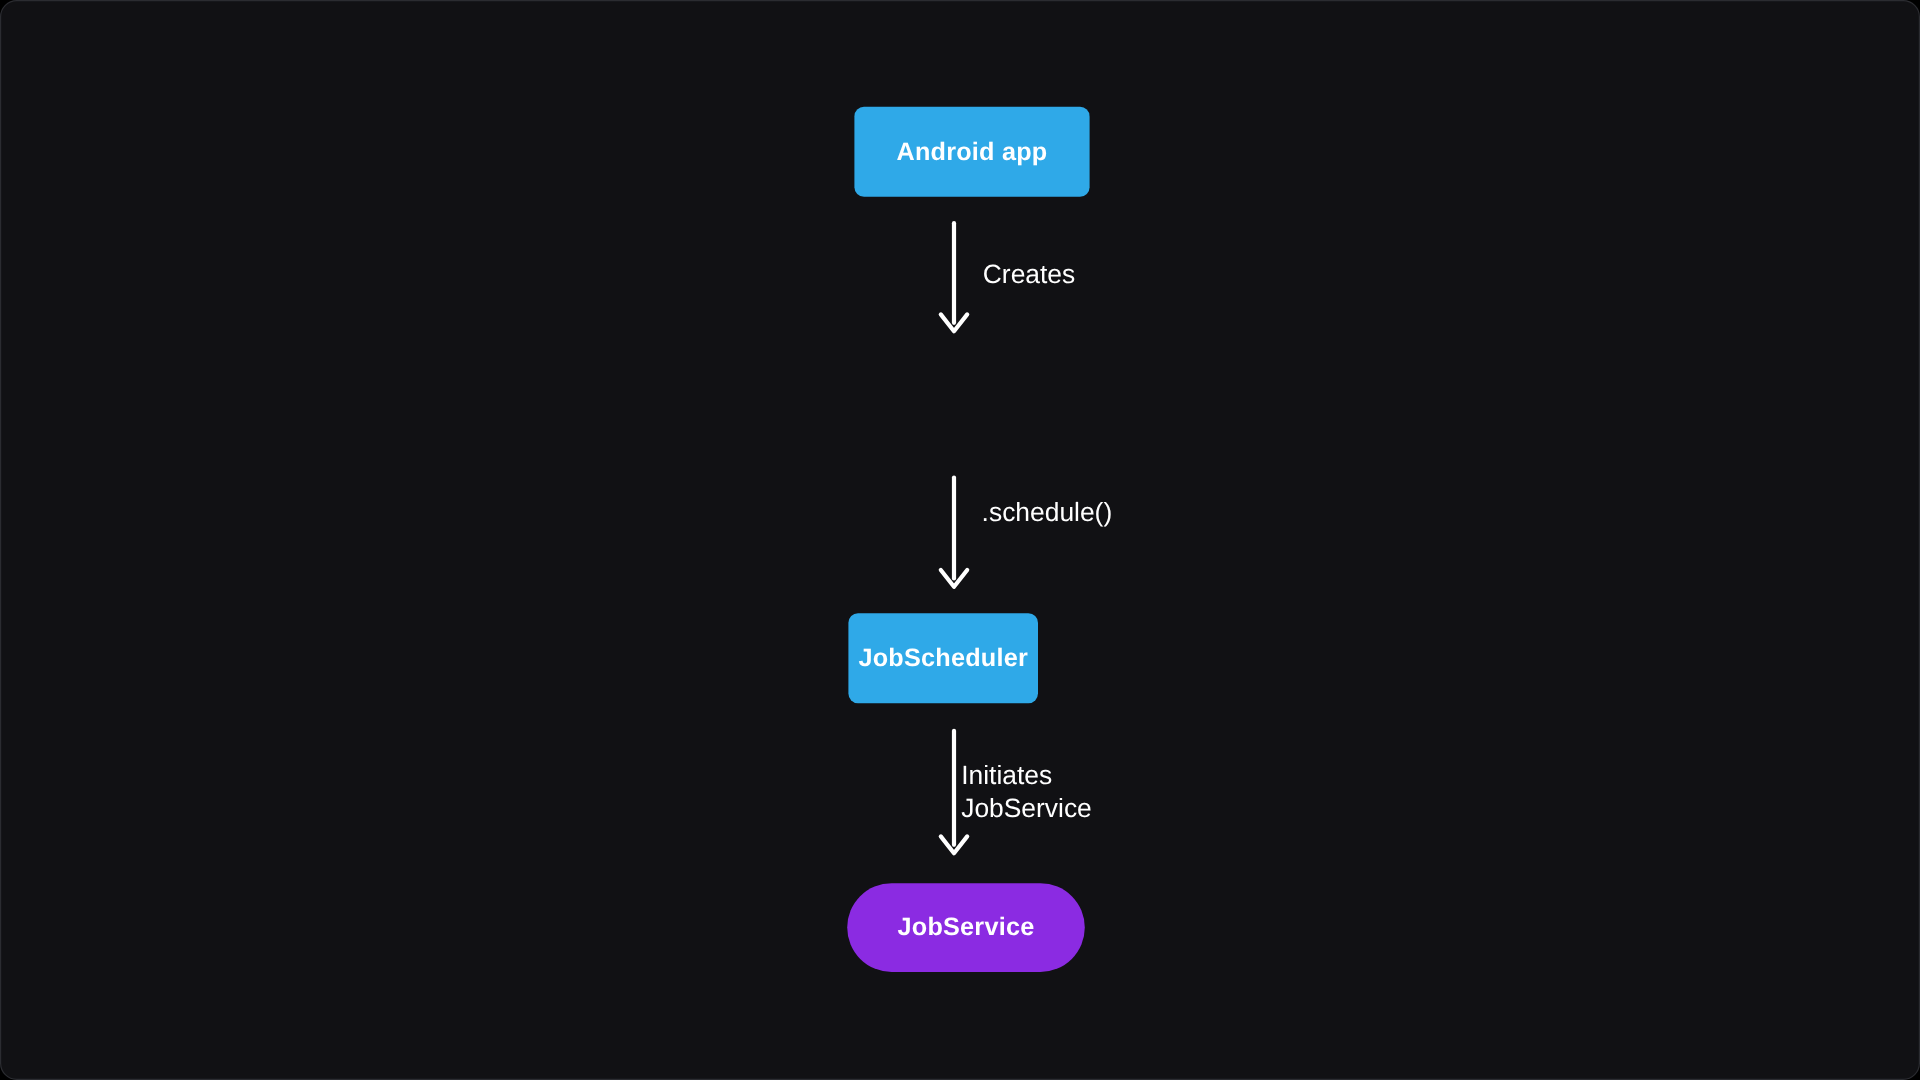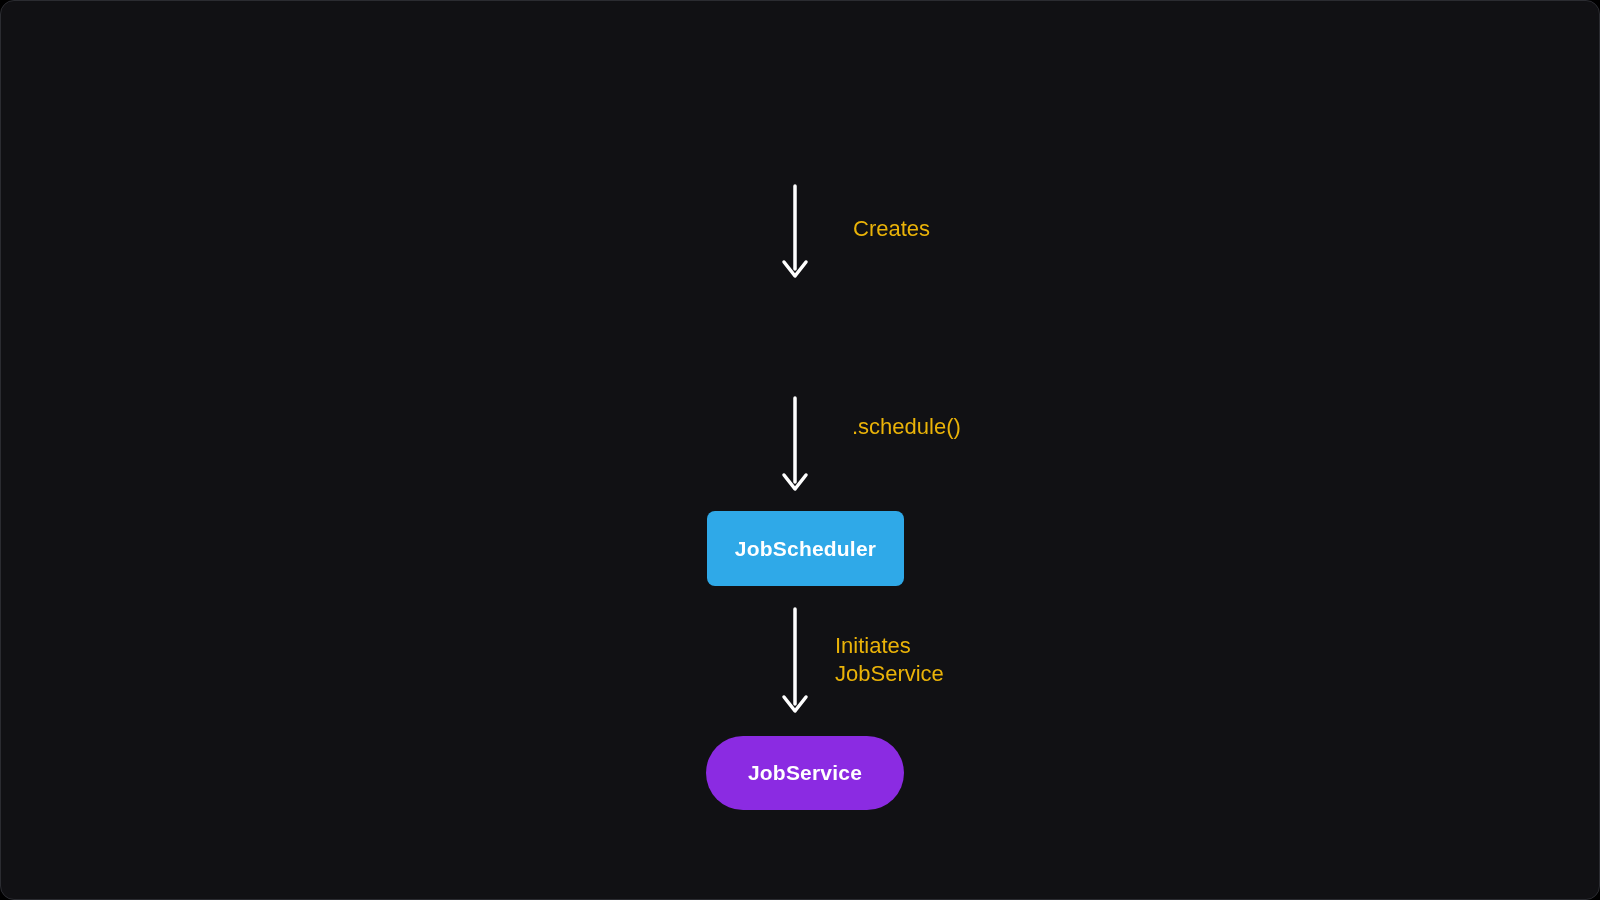--- a/index.html
+++ b/index.html
@@ -30,25 +30,24 @@
     justify-content: center;
     color: #ffffff;
     font-weight: 700;
     font-size: 21px;
     letter-spacing: 0.2px;
   }
   .node.rect { border-radius: 8px; }
   .node.pill { border-radius: 40px; }
   .edge-label {
     position: absolute;
-    color: #eab308;
+    color: #ffffff;
     font-size: 22px;
     line-height: 28px;
     white-space: pre-line;
-    margin-left: 34px;
   }
   .edge-label.centered { text-align: left; }
 </style>
 </head>
 <body>
 
 <div class="canvas">
 
   <svg class="arrows-layer" width="1600" height="900" viewBox="0 0 1600 900">
     <g stroke="#ffffff" stroke-width="3.5" fill="none" stroke-linecap="round" stroke-linejoin="round">
@@ -58,27 +57,30 @@
     <g stroke="#ffffff" stroke-width="3.5" fill="none" stroke-linecap="round" stroke-linejoin="round">
       <line x1="794" y1="397" x2="794" y2="481"></line>
       <polyline points="783,474 794,488 805,474"></polyline>
     </g>
     <g stroke="#ffffff" stroke-width="3.5" fill="none" stroke-linecap="round" stroke-linejoin="round">
       <line x1="794" y1="608" x2="794" y2="703"></line>
       <polyline points="783,696 794,710 805,696"></polyline>
     </g>
   </svg>
 
+  <div class="node rect" style="left: 711px; top: 88px; width: 196px; height: 75px; background: rgb(47, 169, 232);">
+    <span>Android app</span>
+  </div>
 
   <div class="edge-label" style="left:818px; top:214px;">Creates</div>
 
 
   <div class="edge-label" style="left:817px; top:412px;">.schedule()</div>
 
-  <div class="node rect" style="left: 706px; top: 510px; width: 197px; height: 75px; background: rgb(47, 169, 232);">
+  <div class="node rect" style="left: 706px; top: 510px; width: 158px; height: 75px; background: rgb(47, 169, 232);">
     <span>JobScheduler</span>
   </div>
 
   <div class="edge-label centered" style="left:800px; top:631px; width:160px;">Initiates
 JobService</div>
 
   <div class="node pill" style="left: 705px; top: 735px; width: 198px; height: 74px; background: rgb(139, 43, 226);">
     <span>JobService</span>
   </div>
 

